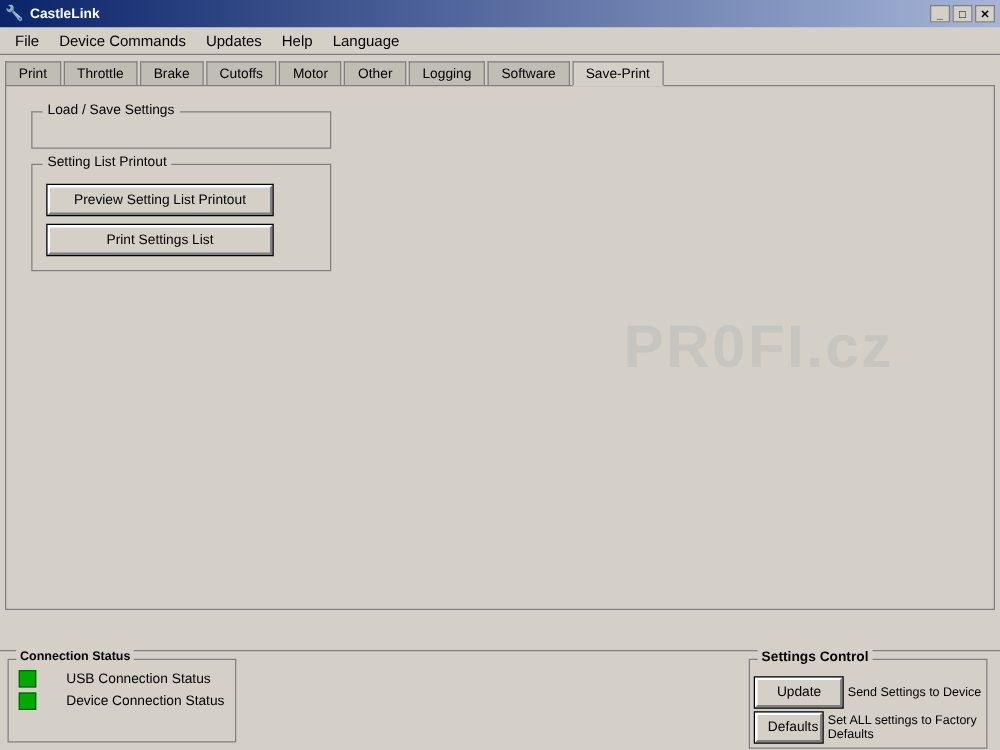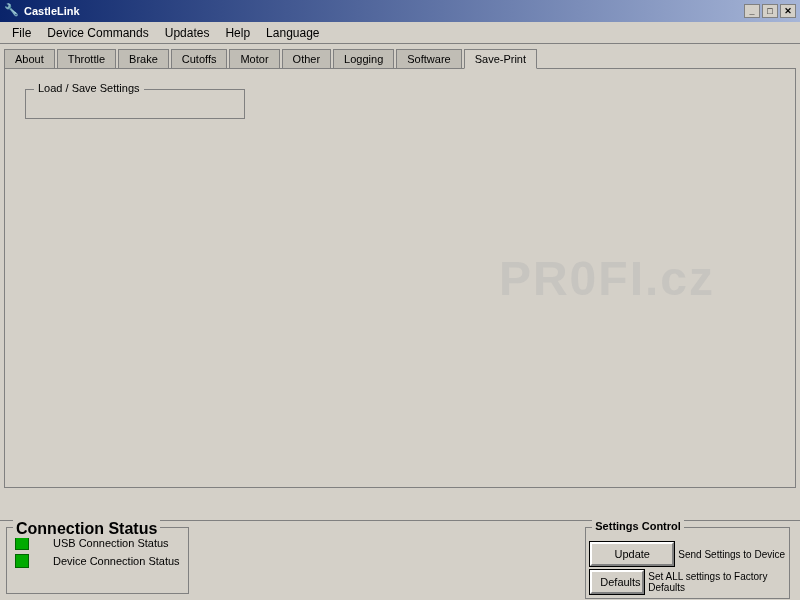--- a/index.html
+++ b/index.html
@@ -128,21 +128,21 @@
       letter-spacing: 2px;
     }
 
     
     .group-box {
       border: 1px solid #808080;
       padding: 16px 12px 12px 12px;
       margin-bottom: 12px;
       position: relative;
       background: #d4d0c8;
-      width: 220px;
+      width: 240px;
     }
     .group-box-label {
       position: absolute;
       top: -8px;
       left: 8px;
       background: #d4d0c8;
       padding: 0 4px;
       font-size: 11px;
       color: black;
     }
@@ -185,21 +185,21 @@
       padding: 4px 8px;
       min-width: 160px;
       position: relative;
     }
     .connection-status-title {
       position: absolute;
       top: -8px;
       left: 6px;
       background: #d4d0c8;
       padding: 0 3px;
-      font-size: 16px;
+      font-size: 10px;
       font-weight: bold;
     }
     .status-item {
       display: flex;
       align-items: center;
       gap: 24px;
       margin-top: 4px;
       font-size: 11px;
     }
     .status-dot {
@@ -263,38 +263,43 @@
 
 <div class="menu-bar">
   <div class="menu-item">File</div>
   <div class="menu-item">Device Commands</div>
   <div class="menu-item">Updates</div>
   <div class="menu-item">Help</div>
   <div class="menu-item">Language</div>
 </div>
 
 <div class="tab-bar">
-  <div class="tab">About</div>
+  <div class="tab">Print</div>
   <div class="tab">Throttle</div>
   <div class="tab">Brake</div>
   <div class="tab">Cutoffs</div>
   <div class="tab">Motor</div>
   <div class="tab">Other</div>
   <div class="tab">Logging</div>
   <div class="tab">Software</div>
   <div class="tab active">Save-Print</div>
 </div>
 
 <div class="main-content">
   <div class="watermark">PR0FI.cz</div>
 
   <div class="group-box">
     <span class="group-box-label">Load / Save Settings</span>
   </div>
 
+  <div class="group-box">
+    <span class="group-box-label">Setting List Printout</span>
+    <button class="win-button">Preview Setting List Printout</button>
+    <button class="win-button">Print Settings List</button>
+  </div>
 </div>
 
 <div class="status-bar">
 
   <div class="connection-status-box">
     <span class="connection-status-title">Connection Status</span>
     <div class="status-item">
       <div class="status-dot" style="background:#00aa00;"></div>
       <span>USB Connection Status</span>
     </div>
@@ -302,21 +307,21 @@
       <div class="status-dot" style="background:#00aa00;"></div>
       <span>Device Connection Status</span>
     </div>
   </div>
 
   <div class="settings-control-area">
     <div class="settings-control-box">
       <span class="settings-control-title">Settings Control</span>
       <div style="display:flex; flex-direction:column; padding: 14px 4px 4px 4px; gap:4px;">
         <div class="control-pair">
-          <button class="win-button" style="width:84px; margin:0;">Update</button>
+          <button class="win-button" style="width:70px; margin:0;">Update</button>
           <span class="control-pair-label">Send Settings to Device</span>
         </div>
         <div class="control-pair">
           <button class="win-button" style="width:54px; margin:0;">Defaults</button>
           <span class="control-pair-label">Set ALL settings to Factory Defaults</span>
         </div>
       </div>
     </div>
   </div>
 </div>

